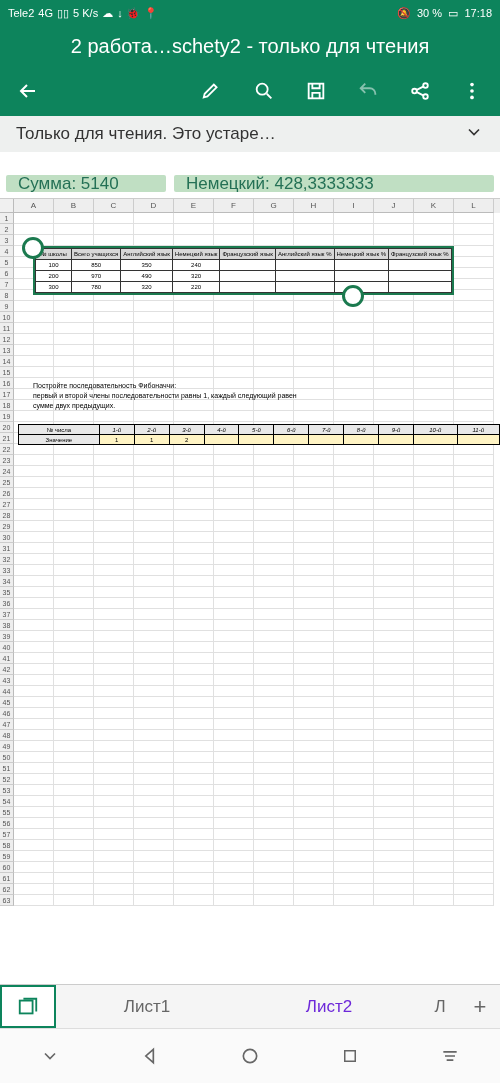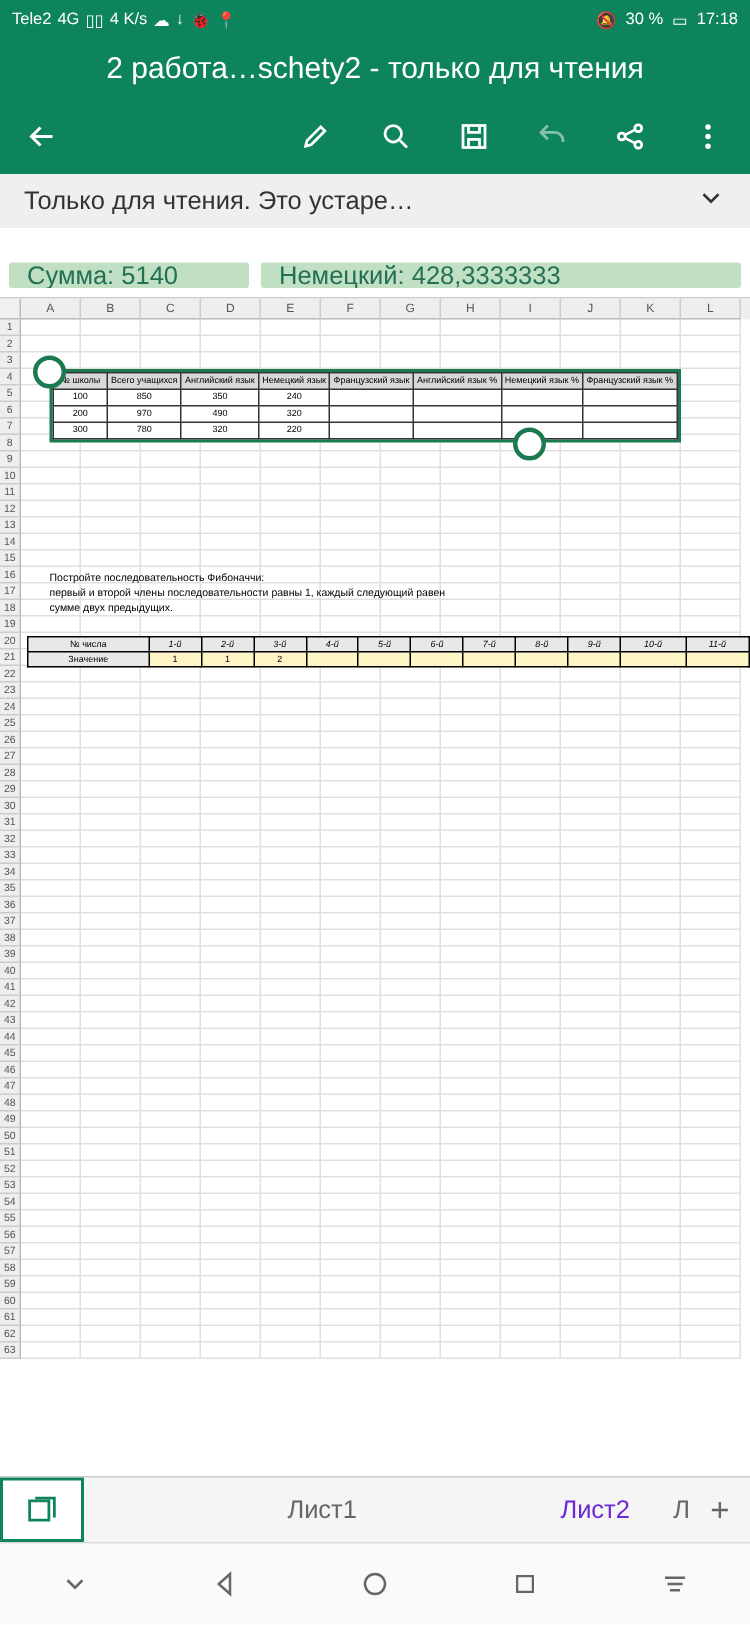--- a/index.html
+++ b/index.html
@@ -46,36 +46,36 @@
 
 .data-table2 { position: absolute; top: 225px; left: 18px; right: 0; z-index: 4; }
 .data-table2 table { border-collapse: collapse; width: 100%; }
 .data-table2 th, .data-table2 td { border: 1px solid #000; font-size: 6px; padding: 1px 2px; text-align: center; height: 10px; }
 .data-table2 th { background: #e8e8e8; font-style: italic; font-weight: normal; }
 .data-table2 td { background: #fff4c4; }
 .data-table2 .lbl { background: #e8e8e8; font-style: normal; }
 
 .tabs { position: absolute; bottom: 55px; left: 0; right: 0; height: 44px; background: #f5f5f5; display: flex; align-items: center; border-top: 1px solid #ccc; }
 .tab-icon-box { width: 56px; height: 100%; display: flex; align-items: center; justify-content: center; border: 2px solid #0d845c; background: #fff; }
-.tab { flex: 1; text-align: right; font-size: 17px; color: #666; padding: 10px 0; }
+.tab { flex: 1; text-align: center; font-size: 17px; color: #666; padding: 10px 0; }
 .tab.active { color: #6d28d9; font-weight: 500; }
 .tab-add { width: 40px; text-align: center; font-size: 22px; color: #666; }
 
 .nav-bar { position: absolute; bottom: 0; left: 0; right: 0; height: 55px; background: #fafafa; display: flex; align-items: center; justify-content: space-around; border-top: 1px solid #ddd; }
 .nav-btn { width: 28px; height: 28px; display: flex; align-items: center; justify-content: center; color: #666; }
 </style>
 </head>
 <body>
 
 <div class="status-bar">
   <div class="status-left">
     <span>Tele2</span>
     <span>4G</span>
     <span>▯▯</span>
-    <span>4 K/s</span>
+    <span>5 K/s</span>
     <span>☁</span>
     <span>↓</span>
     <span>🐞</span>
     <span>📍</span>
   </div>
   <div class="status-right">
     <span>🔕</span>
     <span>30 %</span>
     <span>▭</span>
     <span>17:18</span>

